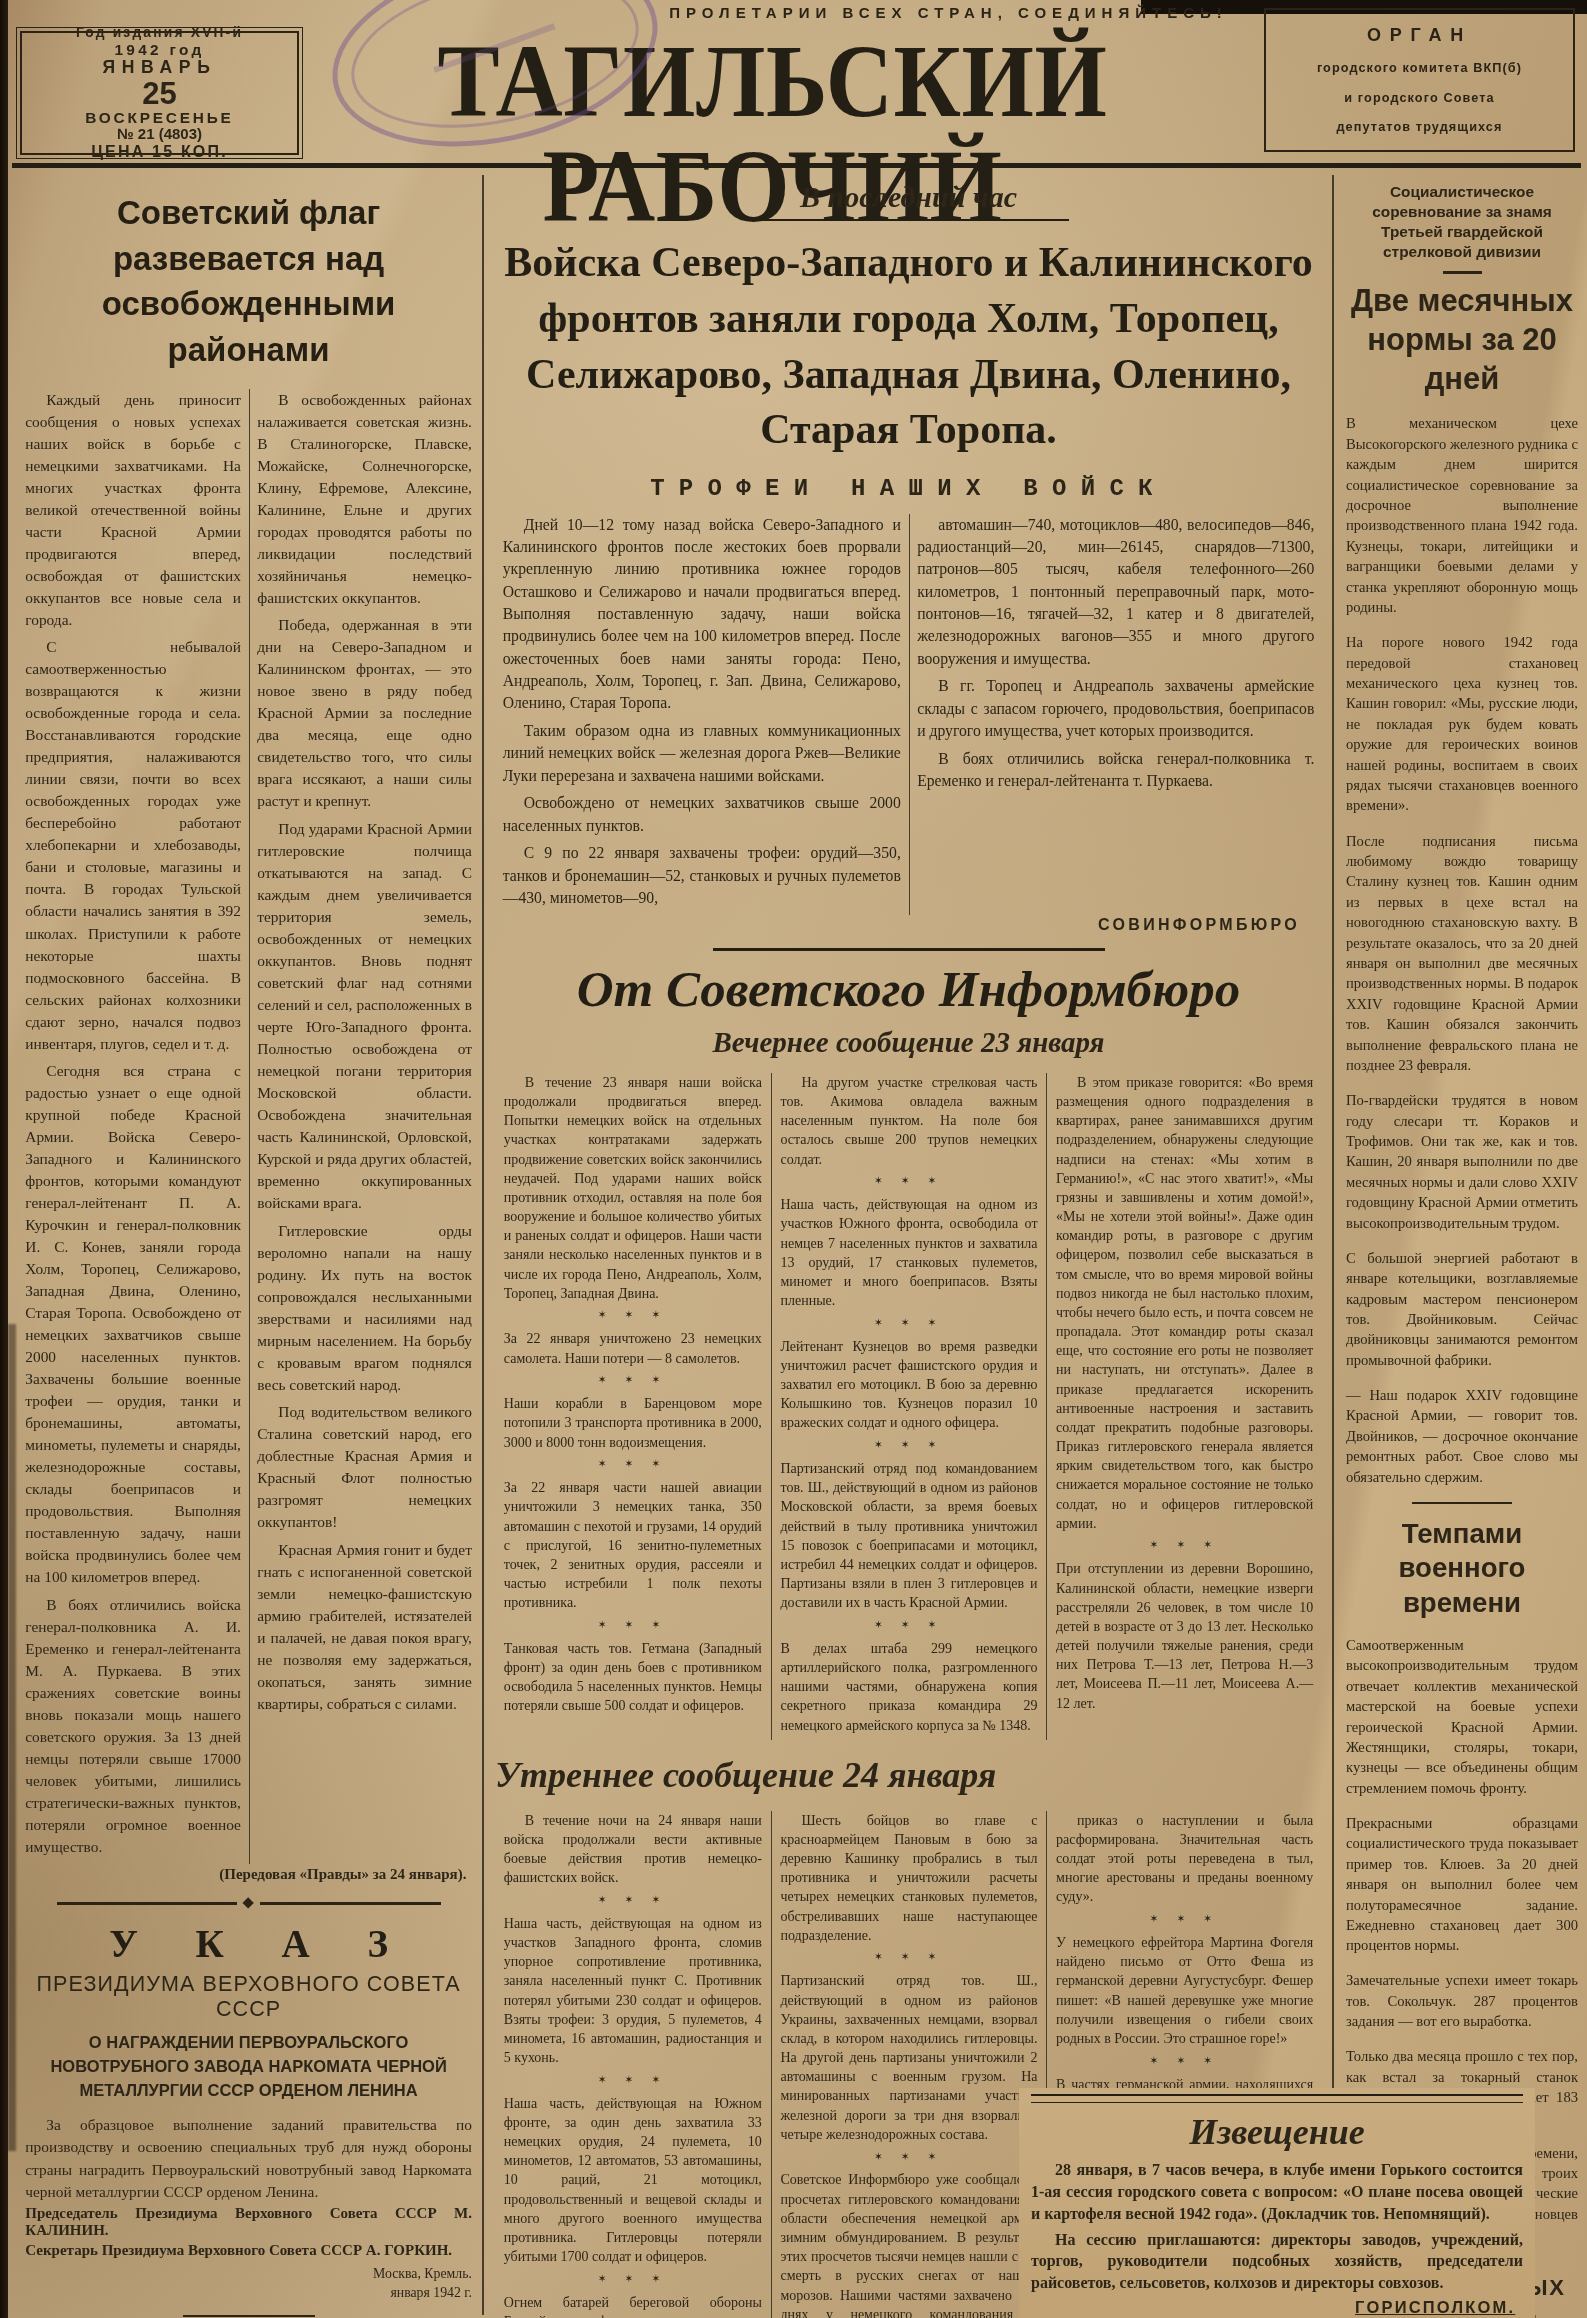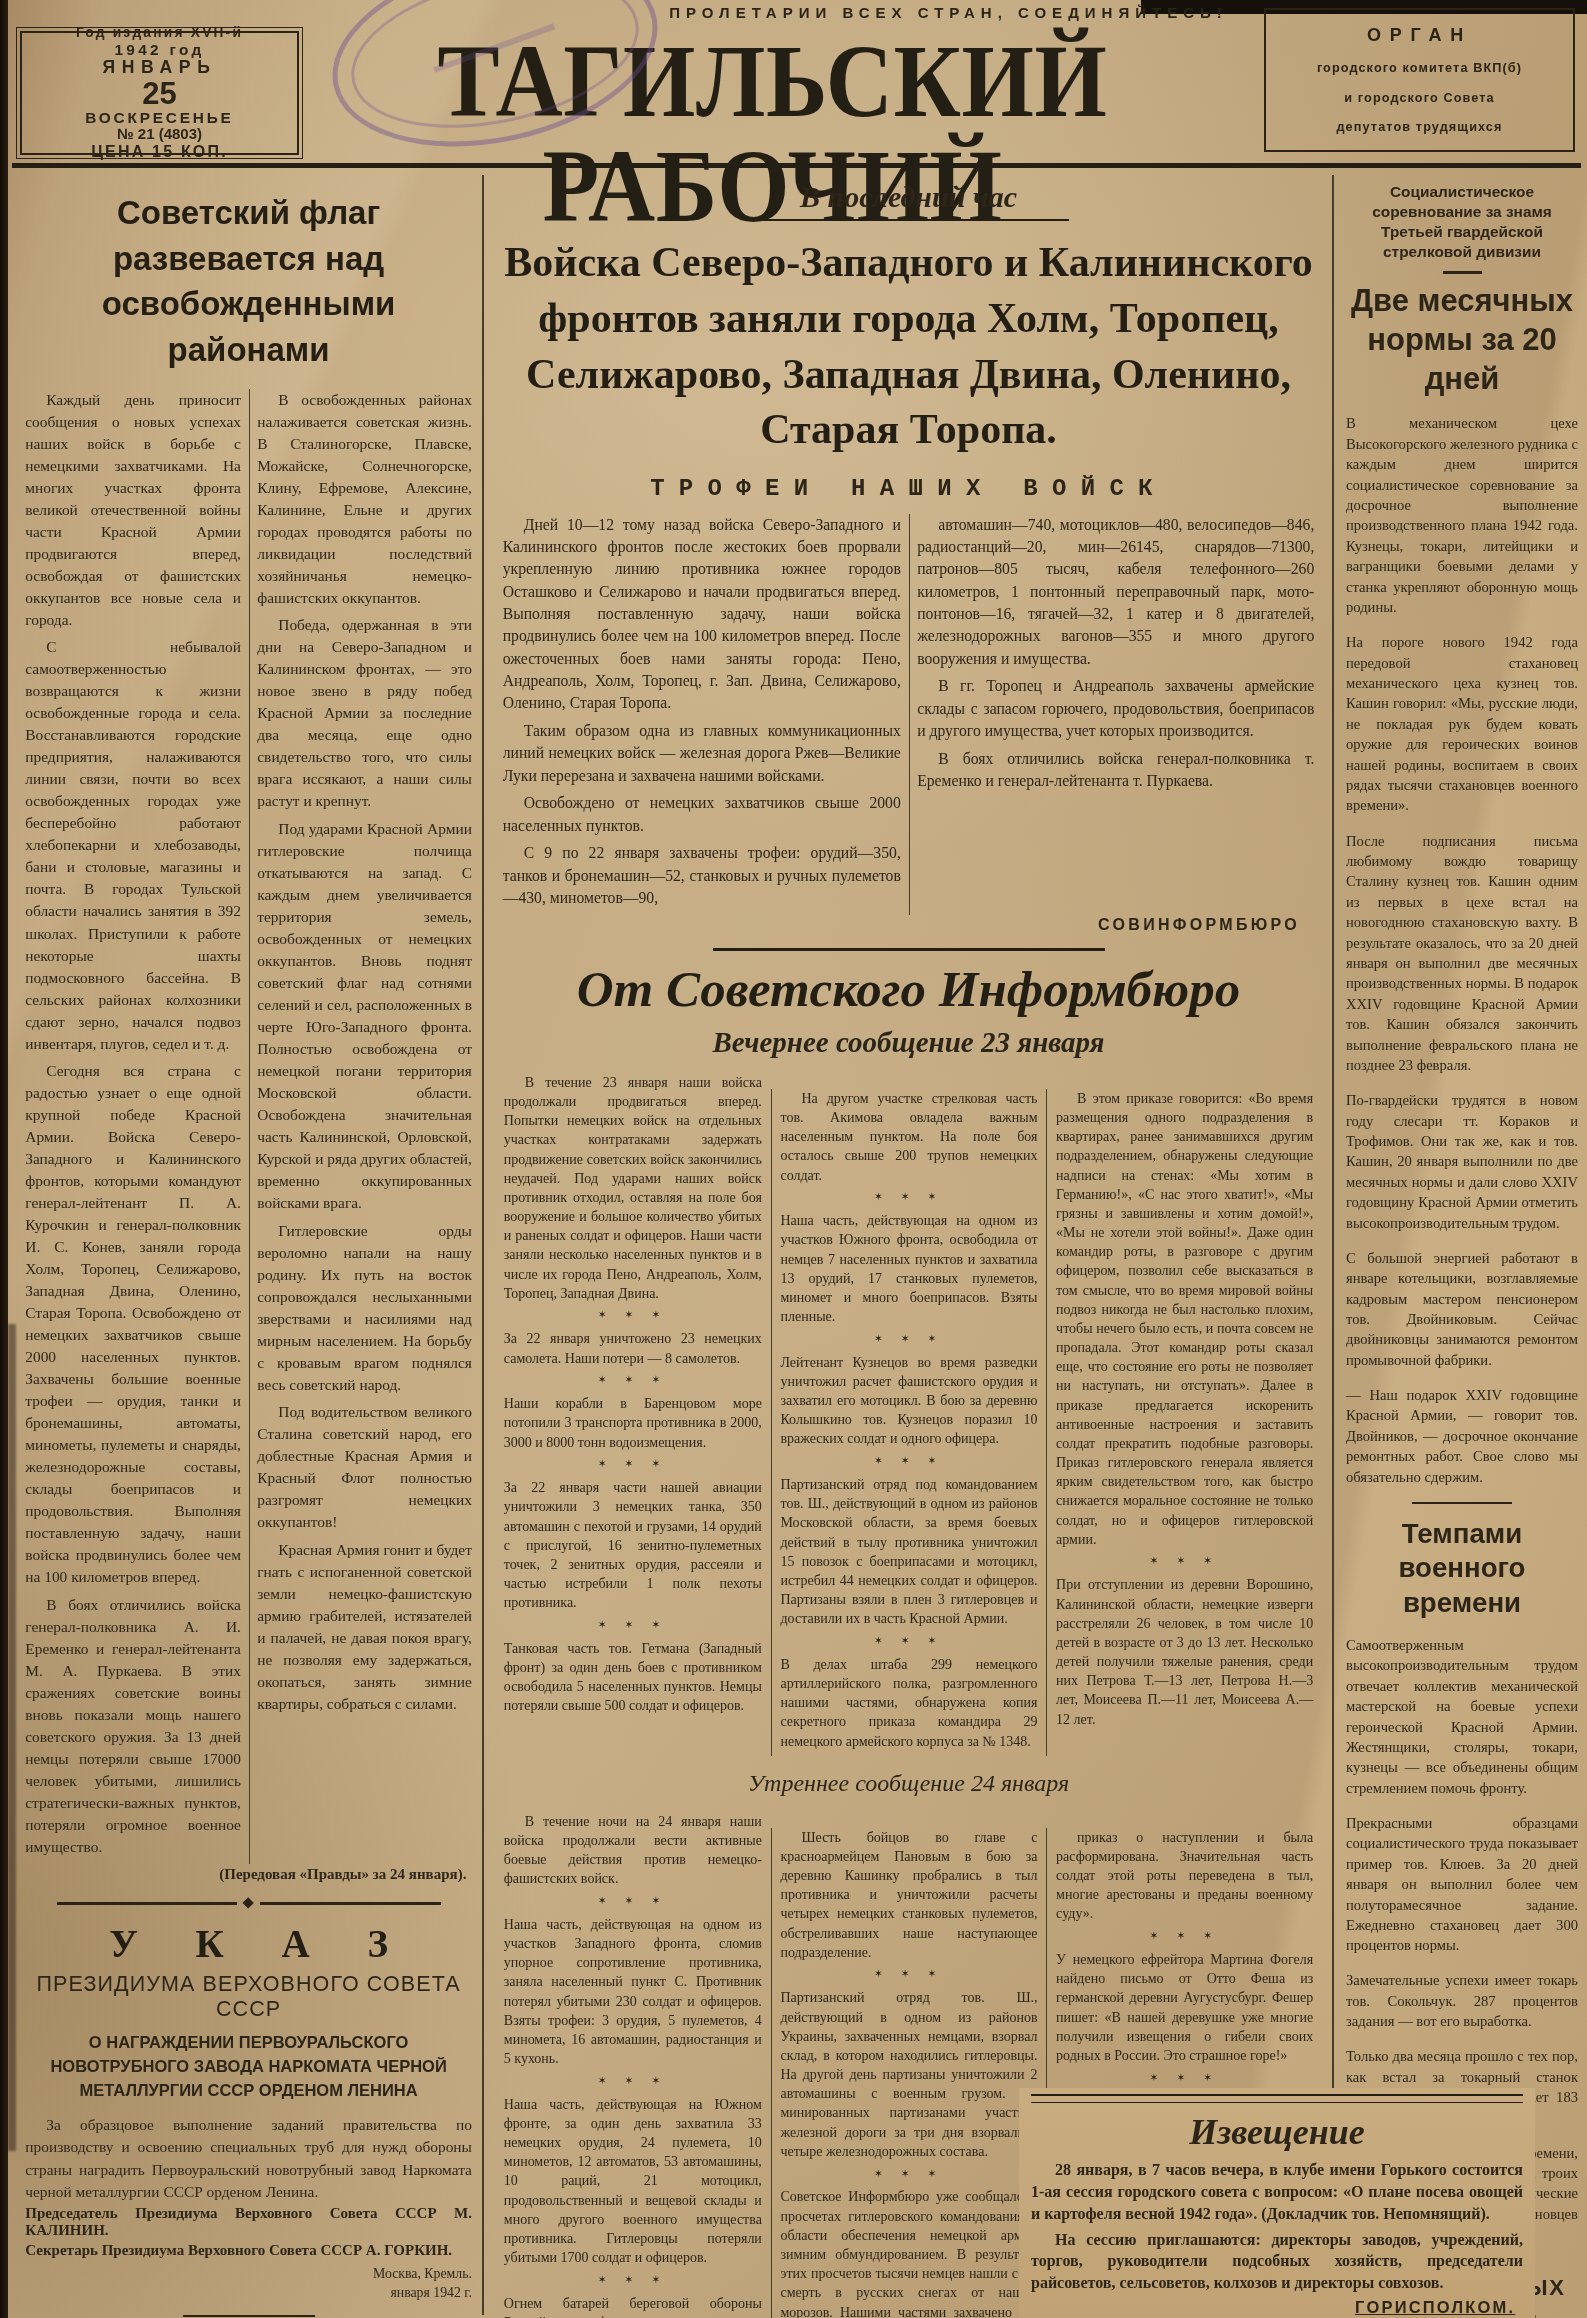--- a/index.html
+++ b/index.html
@@ -52,21 +52,21 @@
   .vr2{left:1332px;top:175px;height:1915px;}
 
   
   .tcol p, .body-text p{margin:0 0 5.5px 0;text-indent:21px;}
   .justify{text-align:justify;}
   .cols2{display:flex;}
   .cols2 .tcol{width:50%;padding:0 7.7px;box-sizing:border-box;}
   .cols2 .tcol + .tcol{border-left:1.7px solid #463c2a;}
   .cols3{display:flex;}
   .cols3 .tcol{width:33.333%;padding:0 8.8px;box-sizing:border-box;}
-  .cols3 .tcol + .tcol{border-left:1.7px solid #463c2a;margin-top:16px;}
+  .cols3 .tcol + .tcol{border-left:1.7px solid #463c2a;}
   .stars p + p::before{content:"✶   ✶   ✶";display:block;text-align:center;text-indent:0;
     font-size:10.5px;letter-spacing:7.7px;margin:5.5px 0 6.6px 0;color:#2d2618;}
 
   
   .left-col{position:absolute;left:17.6px;top:180px;width:462px;}
   .lead-title{font-family:"Liberation Sans", sans-serif;font-weight:bold;font-size:33px;line-height:1.38;text-align:center;padding:10px 3.3px 16.5px 3.3px;color:#262014;}
   .lead-body{font-size:15.4px;line-height:1.43;}
   .byline{text-align:right;font-weight:bold;font-size:15px;padding:2.2px 13.2px 0 0;}
   .divider{display:flex;align-items:center;gap:7.7px;margin:16.5px 39px 13.2px 39px;}
   .divider::before,.divider::after{content:"";flex:1;height:2.2px;background:#2b2315;}
@@ -85,21 +85,21 @@
   .lh-kicker{font-style:italic;font-weight:bold;font-size:30px;text-align:center;width:320px;margin:2.2px auto 0 auto;
     border-bottom:2.8px solid #241f14;padding-bottom:4.4px;}
   .lh-headline{font-weight:bold;font-size:42px;line-height:1.33;text-align:center;margin-top:14.3px;color:#241f14;}
   .troph-title{font-family:Liberation Mono, monospace;font-weight:bold;font-size:24px;letter-spacing:14.3px;text-align:center;margin-top:16.5px;}
   .troph-body{font-size:15.7px;line-height:1.42;margin-top:12px;}
   .sovinform{text-align:right;font-family:"Liberation Sans", sans-serif;font-weight:bold;font-size:16px;letter-spacing:3.3px;padding-right:22px;margin-top:1.1px;}
   .rule-mid{width:392px;height:2.8px;background:#241f14;margin:14.3px auto 0 auto;}
   .ib-title{font-style:italic;font-weight:bold;font-size:51px;text-align:center;margin-top:8.8px;color:#241f14;}
   .ib-sub{font-style:italic;font-weight:bold;font-size:29px;text-align:center;margin-top:7.7px;}
   .ib-cols{font-size:14px;line-height:1.37;margin-top:14.3px;}
-  .morning-sub{font-style:italic;font-weight:normal;font-size:24px;text-align:center;margin-top:14.3px;margin-bottom:12px;}
+  .morning-sub{font-style:italic;font-weight:bold;font-size:36px;text-align:left;margin-top:14.3px;margin-bottom:12px;}
 
   
   .right-col{position:absolute;left:1346px;top:182px;width:232px;}
   .kicker{font-family:"Liberation Sans", sans-serif;font-weight:bold;font-size:15.4px;line-height:1.3;text-align:center;}
   .kicker-dash{width:39px;height:2.8px;background:#2b2315;margin:8.8px auto;}
   .norms-title{font-family:"Liberation Sans", sans-serif;font-weight:bold;font-size:31px;line-height:1.25;text-align:center;margin-bottom:12px;}
   .right-body{font-size:14.6px;line-height:1.4;}
   .right-rule{height:2.2px;background:#2b2315;margin:13.2px 66px;}
   .tempo-title{font-family:"Liberation Sans", sans-serif;font-weight:bold;font-size:27.6px;line-height:1.25;text-align:center;margin-bottom:11px;}
   .patriots-title{font-family:"Liberation Sans", sans-serif;font-weight:bold;font-size:22px;letter-spacing:1.7px;text-align:center;margin-bottom:10px;}

